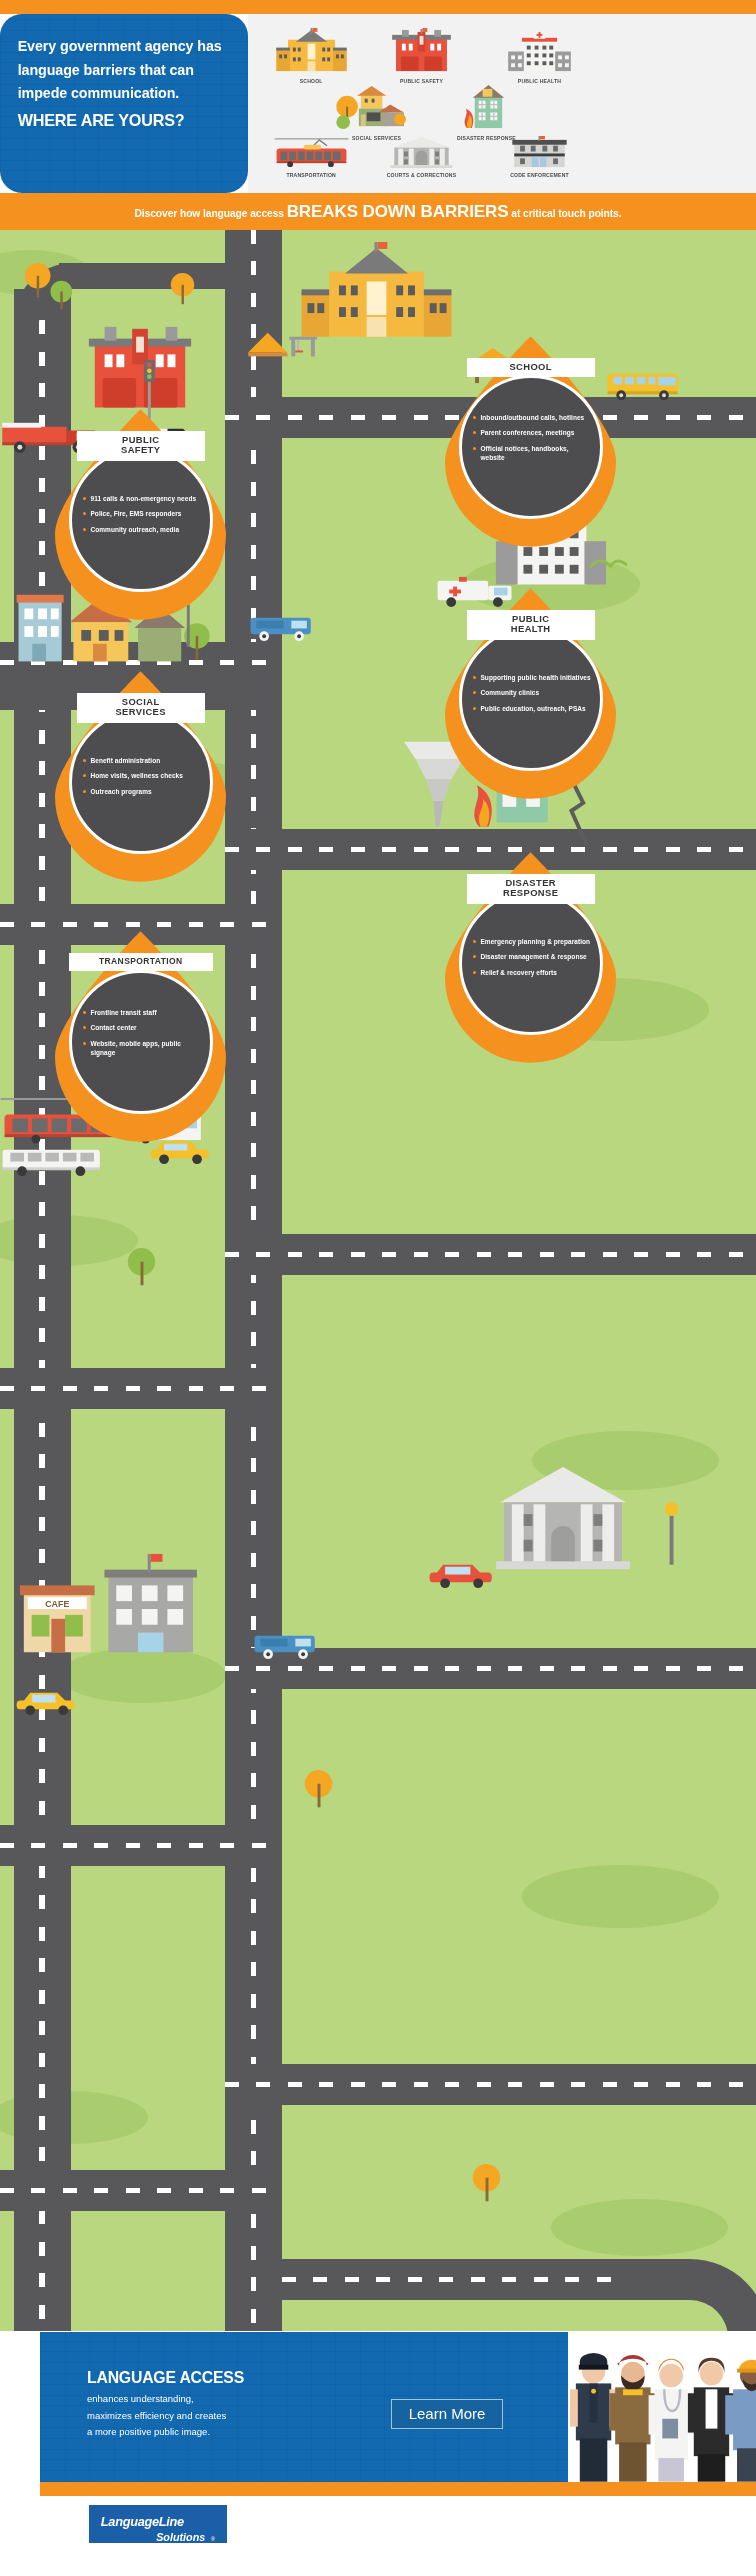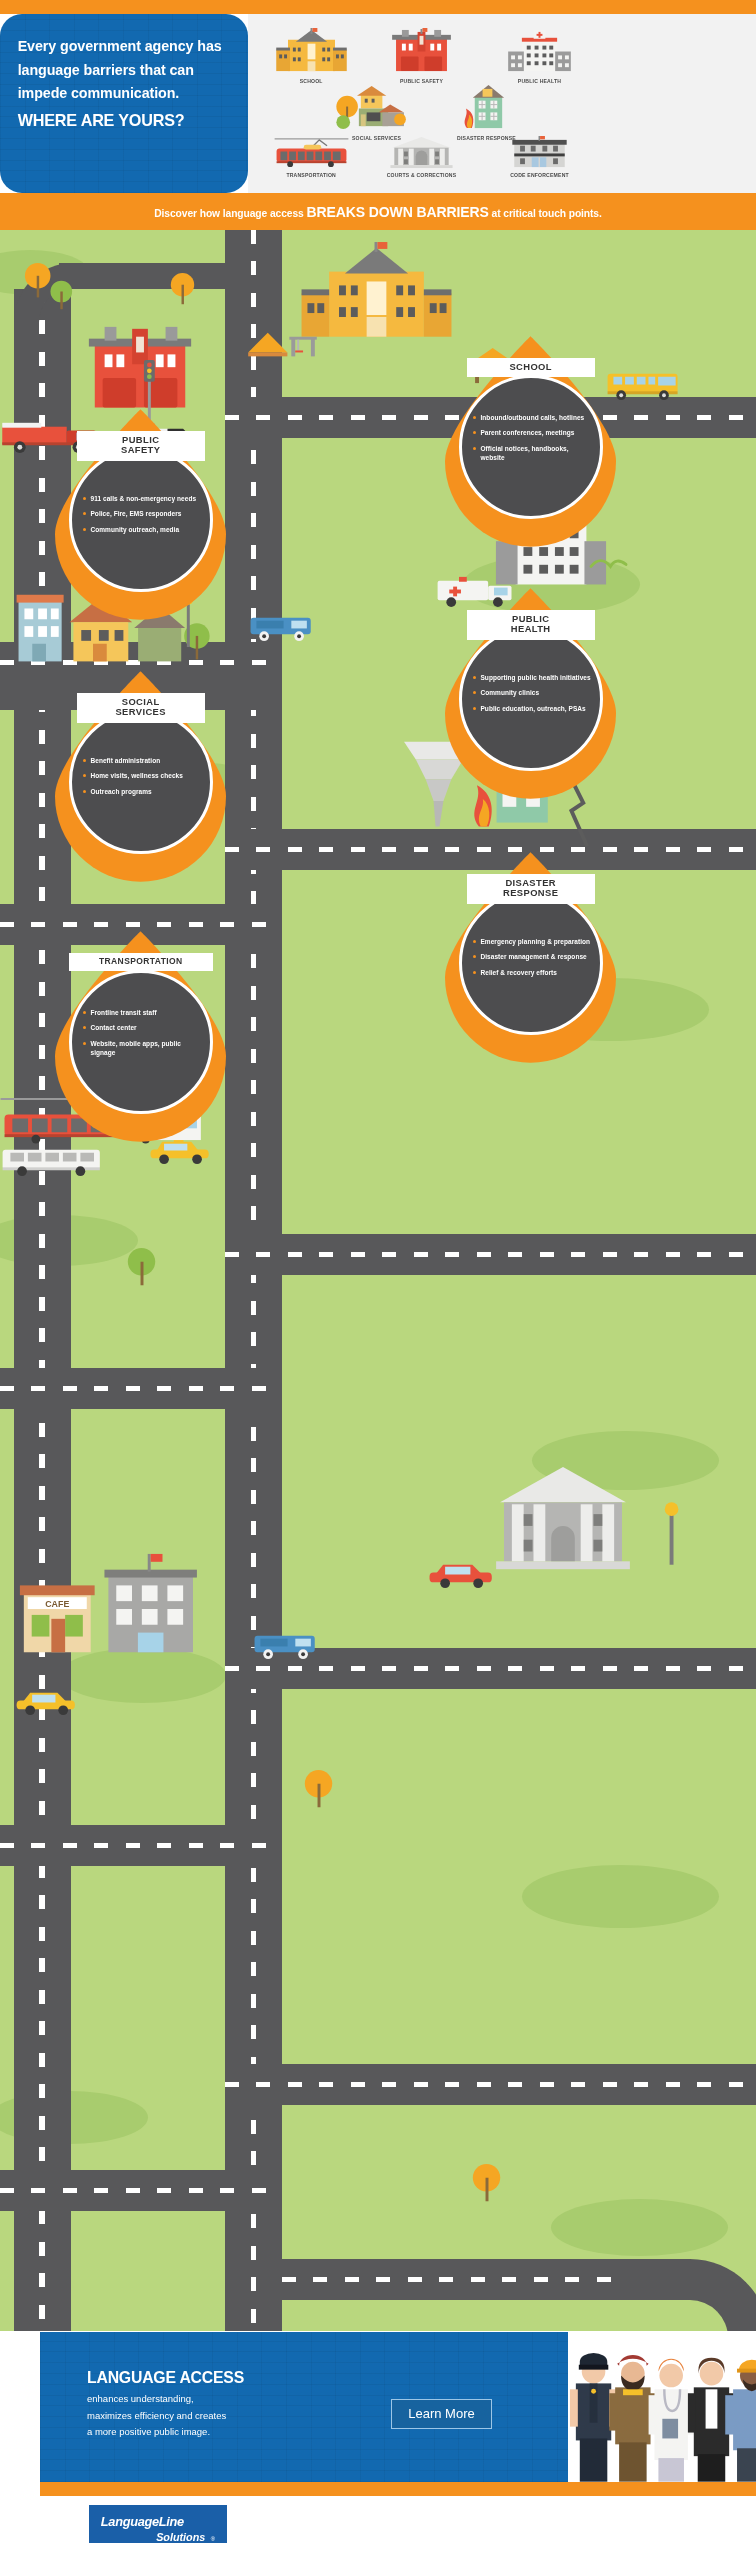--- a/index.html
+++ b/index.html
@@ -50,21 +50,21 @@
     line-height:1.35; margin-top:3px; text-transform:uppercase;
   }
   .ic .art { height:47px; position:relative; }
 
   
   .banner {
     position:absolute; top:193px; left:0; width:756px; height:37px;
     background:#F5911E; display:flex; align-items:center; justify-content:center;
   }
   .banner-text { color:#fff; font-size:10.3px; font-weight:bold; letter-spacing:-0.1px; }
-  .banner-text .em { font-size:14px; }
+  .banner-text .em { font-size:17px; }
 
   
   .map {
     position:absolute; top:230px; left:0; width:756px; height:2101px;
     background:#B9D77E; overflow:hidden;
   }
   .road { position:absolute; background:#58585A; }
   .road-v { width:57px; }
   .road-h { height:41px; }
   .dash-v {
@@ -119,24 +119,24 @@
     position:absolute; top:0; left:0; width:528px; height:150px;
     background:#1269B0;
     background-image:
       repeating-linear-gradient(0deg, rgba(0,0,0,0.05) 0 1px, transparent 1px 10.8px),
       repeating-linear-gradient(90deg, rgba(0,0,0,0.045) 0 1px, transparent 1px 24.6px);
   }
   .footer-white { position:absolute; top:0; left:528px; width:228px; height:150px; background:#fff; }
   .f-title { position:absolute; left:47px; top:37px; color:#fff; font-size:15.8px; font-weight:bold; letter-spacing:-0.2px; }
   .f-sub { position:absolute; left:47px; top:59px; color:#fff; font-size:9.5px; line-height:1.75; }
   .learn {
-    position:absolute; left:351px; top:67px; width:101px; height:29.5px;
+    position:absolute; left:351px; top:67px; width:112px; height:29.5px;
     border:1px solid #9dc6e6; background:#17639F; color:#fff;
     display:flex; align-items:center; justify-content:center;
-    font-size:13px; cursor:pointer;
+    font-size:15px; cursor:pointer;
   }
   .footer-orange { position:absolute; top:150px; left:0; width:756px; height:13.8px; background:#F5911E; }
   .logo {
     position:absolute; top:173px; left:49px; width:138px; height:38px;
     background:#1A5FA8; color:#fff;
   }
   .logo .l1 { position:absolute; left:11.8px; top:8.9px; font-size:12.8px; font-weight:bold; font-style:italic; letter-spacing:-0.3px;}
   .logo .l2 { position:absolute; right:21.7px; top:25.6px; font-size:10.8px; font-weight:bold; font-style:italic;}
   .logo .reg { position:absolute; right:11.8px; top:30.5px; font-size:5.9px;}
 </style>

